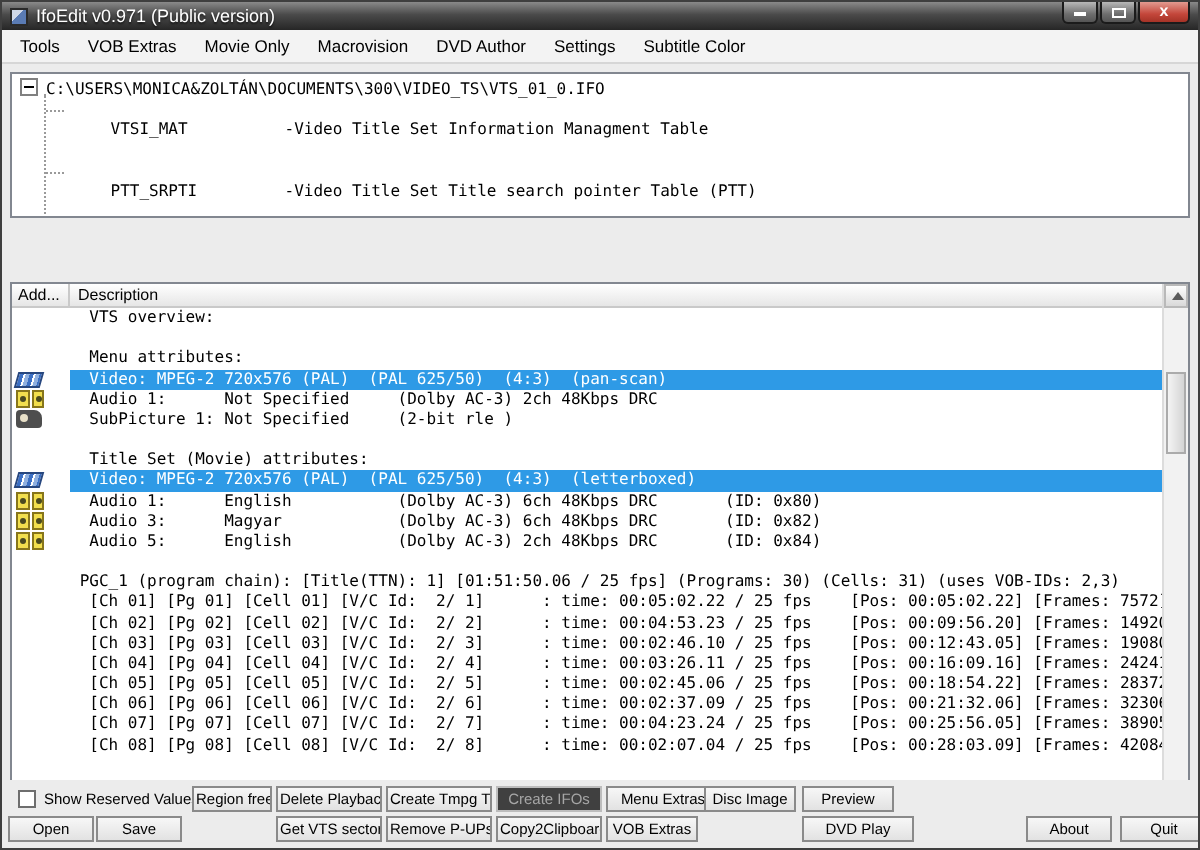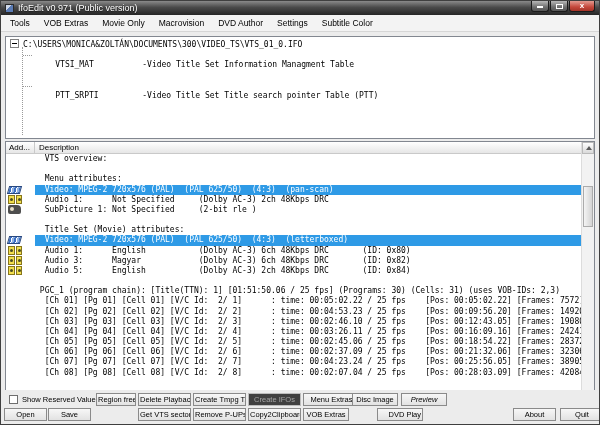--- a/index.html
+++ b/index.html
@@ -32,21 +32,21 @@
   .menubar { height:17px; background:#f3f3f3; border-bottom:1px solid #d6d6d6;
              display:flex; align-items:center; font-size:8.5px; color:#000; padding-left:2px; }
   .menu-item { padding:0 7px; line-height:16px; white-space:nowrap; }
 
   
   .panel { position:absolute; left:4px; right:4px; background:#fff;
            border:1px solid #828790; overflow:hidden;
            font-family:"DejaVu Sans Mono",monospace; font-size:8px; color:#000; }
 
   
-  .tree-panel { top:35px; height:103px; padding:2px 0 0 4px; }
+  .tree-panel { top:35px; height:73px; padding:2px 0 0 4px; }
   .tree-root { line-height:10.2px; white-space:pre; }
   .expand-box { display:inline-block; width:9px; height:9px; border:1px solid #808080;
                 background:#fff; position:relative; vertical-align:-1px; margin-right:4px; }
   .expand-box::after { content:""; position:absolute; left:1px; right:1px; top:3px;
                        height:1px; background:#000; }
   .tree-items { position:relative; }
   .tree-vline { position:absolute; left:12px; top:-3px; height:88px;
                 border-left:1px dotted #9a9a9a; }
   .tree-item { position:relative; padding-left:26px; line-height:10.2px; white-space:pre; }
   .tree-item::before { content:""; position:absolute; left:13px; top:5px; width:9px;
@@ -113,29 +113,29 @@
   .checkbox { width:9px; height:9px; background:#fff; border:1px solid #6e6e6e; flex:none; }
   .checkbox-label { font-size:7.5px; margin-left:4px; white-space:nowrap; }
 
   
   .b-region  { left:95px;  top:3px;  width:40px; }
   .b-delplay { left:137px; top:3px;  width:53px; }
   .b-ctmpg   { left:192px; top:3px;  width:53px; }
   .b-cifos   { left:247px; top:3px;  width:53px; }
   .b-menux   { left:302px; top:3px;  width:57px; }
   .b-discimg { left:351px; top:3px;  width:46px; }
-  .b-preview { left:400px; top:3px;  width:46px;font-style:italic; }
+  .b-preview { left:400px; top:3px;  width:46px; }
   .b-open    { left:3px;   top:18px; width:43px; }
   .b-save    { left:47px;  top:18px; width:43px; }
   .b-hex     { left:95px;  top:18px; width:40px;margin-left:42px; }
   .b-getvts  { left:137px; top:18px; width:53px; }
   .b-rempup  { left:192px; top:18px; width:53px; }
   .b-copy    { left:247px; top:18px; width:53px; }
   .b-vobx    { left:302px; top:18px; width:46px; }
-  .b-dvdplay { left:376px; top:18px; width:46px;text-align:right; }
+  .b-dvdplay { left:400px; top:18px; width:56px; }
   .b-about   { left:512px; top:18px; width:43px; }
   .b-quit    { left:559px; top:18px; width:44px; }
 </style>
 </head>
 <body>
 
 <div class="window">
 
   <div class="titlebar">
     <span class="app-icon"></span>

